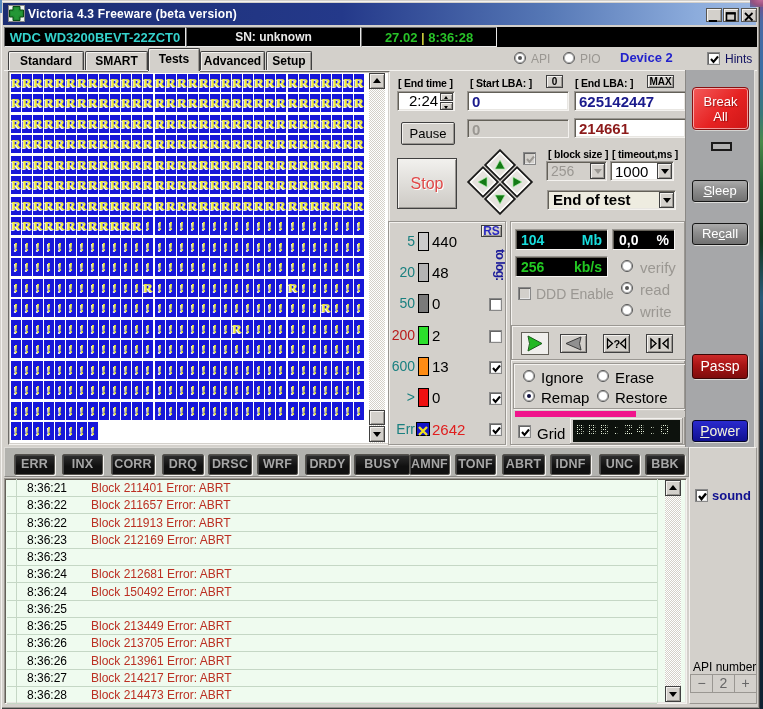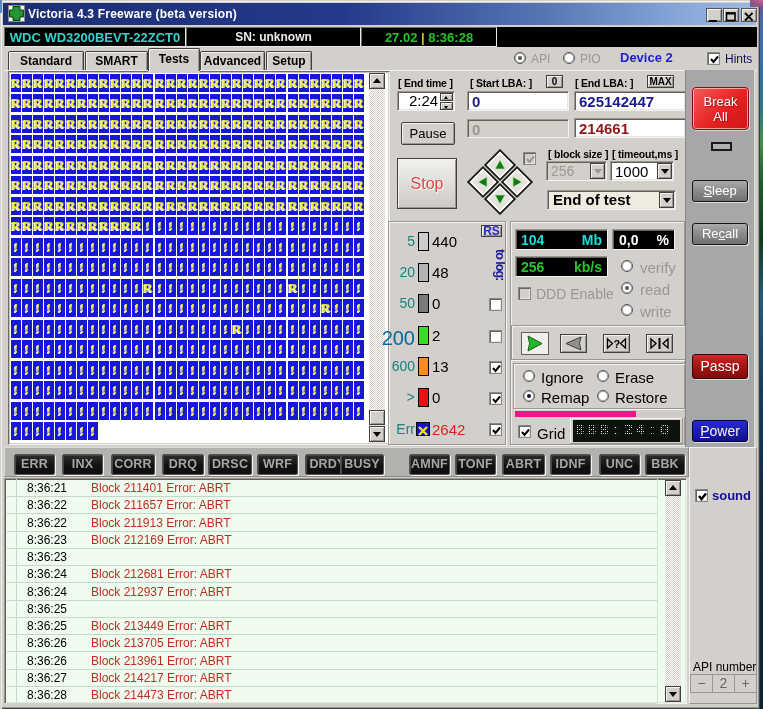--- a/index.html
+++ b/index.html
@@ -763,21 +763,21 @@
       <div class="abs" style="left:489px; top:179px; font-size:12.5px; font-weight:bold; color:#1a1a99; writing-mode:vertical-rl; letter-spacing:-1px;">to log:</div>
       <div class="abs" style="left:373px; top:163px; width:38px; text-align:right; font-size:14px; color:#1a8080;">5</div>
       <div class="abs" style="left:414px; top:161.5px; width:11px; height:19px; border:1.5px solid #000; background:#cccccc;"></div>
       <div class="abs" style="left:428px; top:163px; font-size:15px; color:#000;">440</div>
       <div class="abs" style="left:373px; top:194px; width:38px; text-align:right; font-size:14px; color:#1a8080;">20</div>
       <div class="abs" style="left:414px; top:192.5px; width:11px; height:19px; border:1.5px solid #000; background:#b4b4b4;"></div>
       <div class="abs" style="left:428px; top:194px; font-size:15px; color:#000;">48</div>
       <div class="abs" style="left:373px; top:225px; width:38px; text-align:right; font-size:14px; color:#1a8080;">50</div>
       <div class="abs" style="left:414px; top:223.5px; width:11px; height:19px; border:1.5px solid #000; background:#7a7a7a;"></div>
       <div class="abs" style="left:428px; top:225px; font-size:15px; color:#000;">0</div>
-      <div class="abs" style="left:373px; top:257px; width:38px; text-align:right; font-size:20px; color:#0369a1;">200</div>
+      <div class="abs" style="left:373px; top:257px; width:38px; text-align:right; font-size:14px; color:#b91c1c;">200</div>
       <div class="abs" style="left:414px; top:255.5px; width:11px; height:19px; border:1.5px solid #000; background:#2ce02c;"></div>
       <div class="abs" style="left:428px; top:257px; font-size:15px; color:#000;">2</div>
       <div class="abs" style="left:373px; top:288px; width:38px; text-align:right; font-size:14px; color:#1a8080;">600</div>
       <div class="abs" style="left:414px; top:286.5px; width:11px; height:19px; border:1.5px solid #000; background:#ff8c14;"></div>
       <div class="abs" style="left:428px; top:288px; font-size:15px; color:#000;">13</div>
       <div class="abs" style="left:373px; top:319px; width:38px; text-align:right; font-size:14px; color:#1a8080;">&gt;</div>
       <div class="abs" style="left:414px; top:317.5px; width:11px; height:19px; border:1.5px solid #000; background:#ee1010;"></div>
       <div class="abs" style="left:428px; top:319px; font-size:15px; color:#000;">0</div>
       <div class="abs" style="left:373px; top:351px; width:38px; text-align:right; font-size:14px; color:#1a8080;">Err</div>
       <div class="abs" style="left:412px; top:352px; width:14px; height:14px; background:#1212c8; border:1px solid #000;"><svg width="12" height="12">
@@ -877,21 +877,21 @@
     </div>
 </div>
 <div id="statusrow">
     <div class="stbtn" style="left:9px; width:41px;">ERR</div>
     <div class="stbtn" style="left:57px; width:41px;">INX</div>
     <div class="stbtn" style="left:106px; width:44px;">CORR</div>
     <div class="stbtn" style="left:157px; width:42px;">DRQ</div>
     <div class="stbtn" style="left:203px; width:44px;">DRSC</div>
     <div class="stbtn" style="left:252px; width:41px;">WRF</div>
     <div class="stbtn" style="left:300px; width:45px;">DRDY</div>
-    <div class="stbtn" style="left:335px; width:44px;">BUSY</div>
+    <div class="stbtn" style="left:349px; width:56px;">BUSY</div>
     <div class="stbtn" style="left:404px; width:41px;">AMNF</div>
     <div class="stbtn" style="left:450px; width:41px;">TONF</div>
     <div class="stbtn" style="left:497px; width:43px;">ABRT</div>
     <div class="stbtn" style="left:545px; width:41px;">IDNF</div>
     <div class="stbtn" style="left:594px; width:41px;">UNC</div>
     <div class="stbtn" style="left:640px; width:40px;">BBK</div>
   </div>
 <div id="rbpanel">
   <div class="cb" style="left:5px; top:41px;">
       <svg width="11" height="11" viewBox="0 0 11 11">
@@ -926,21 +926,21 @@
       </div>
       <div class="logrow" style="top:70px;">
         <span class="logtime">8:36:23</span>
       </div>
       <div class="logrow" style="top:87.25px;">
         <span class="logtime">8:36:24</span>
         <span class="logmsg">Block 212681 Error: ABRT</span>
       </div>
       <div class="logrow" style="top:104.5px;">
         <span class="logtime">8:36:24</span>
-        <span class="logmsg">Block 212937 Error: ABRT</span>
+        <span class="logmsg">Block 150492 Error: ABRT</span>
       </div>
       <div class="logrow" style="top:121.75px;">
         <span class="logtime">8:36:25</span>
       </div>
       <div class="logrow" style="top:139px;">
         <span class="logtime">8:36:25</span>
         <span class="logmsg">Block 213449 Error: ABRT</span>
       </div>
       <div class="logrow" style="top:156.25px;">
         <span class="logtime">8:36:26</span>

